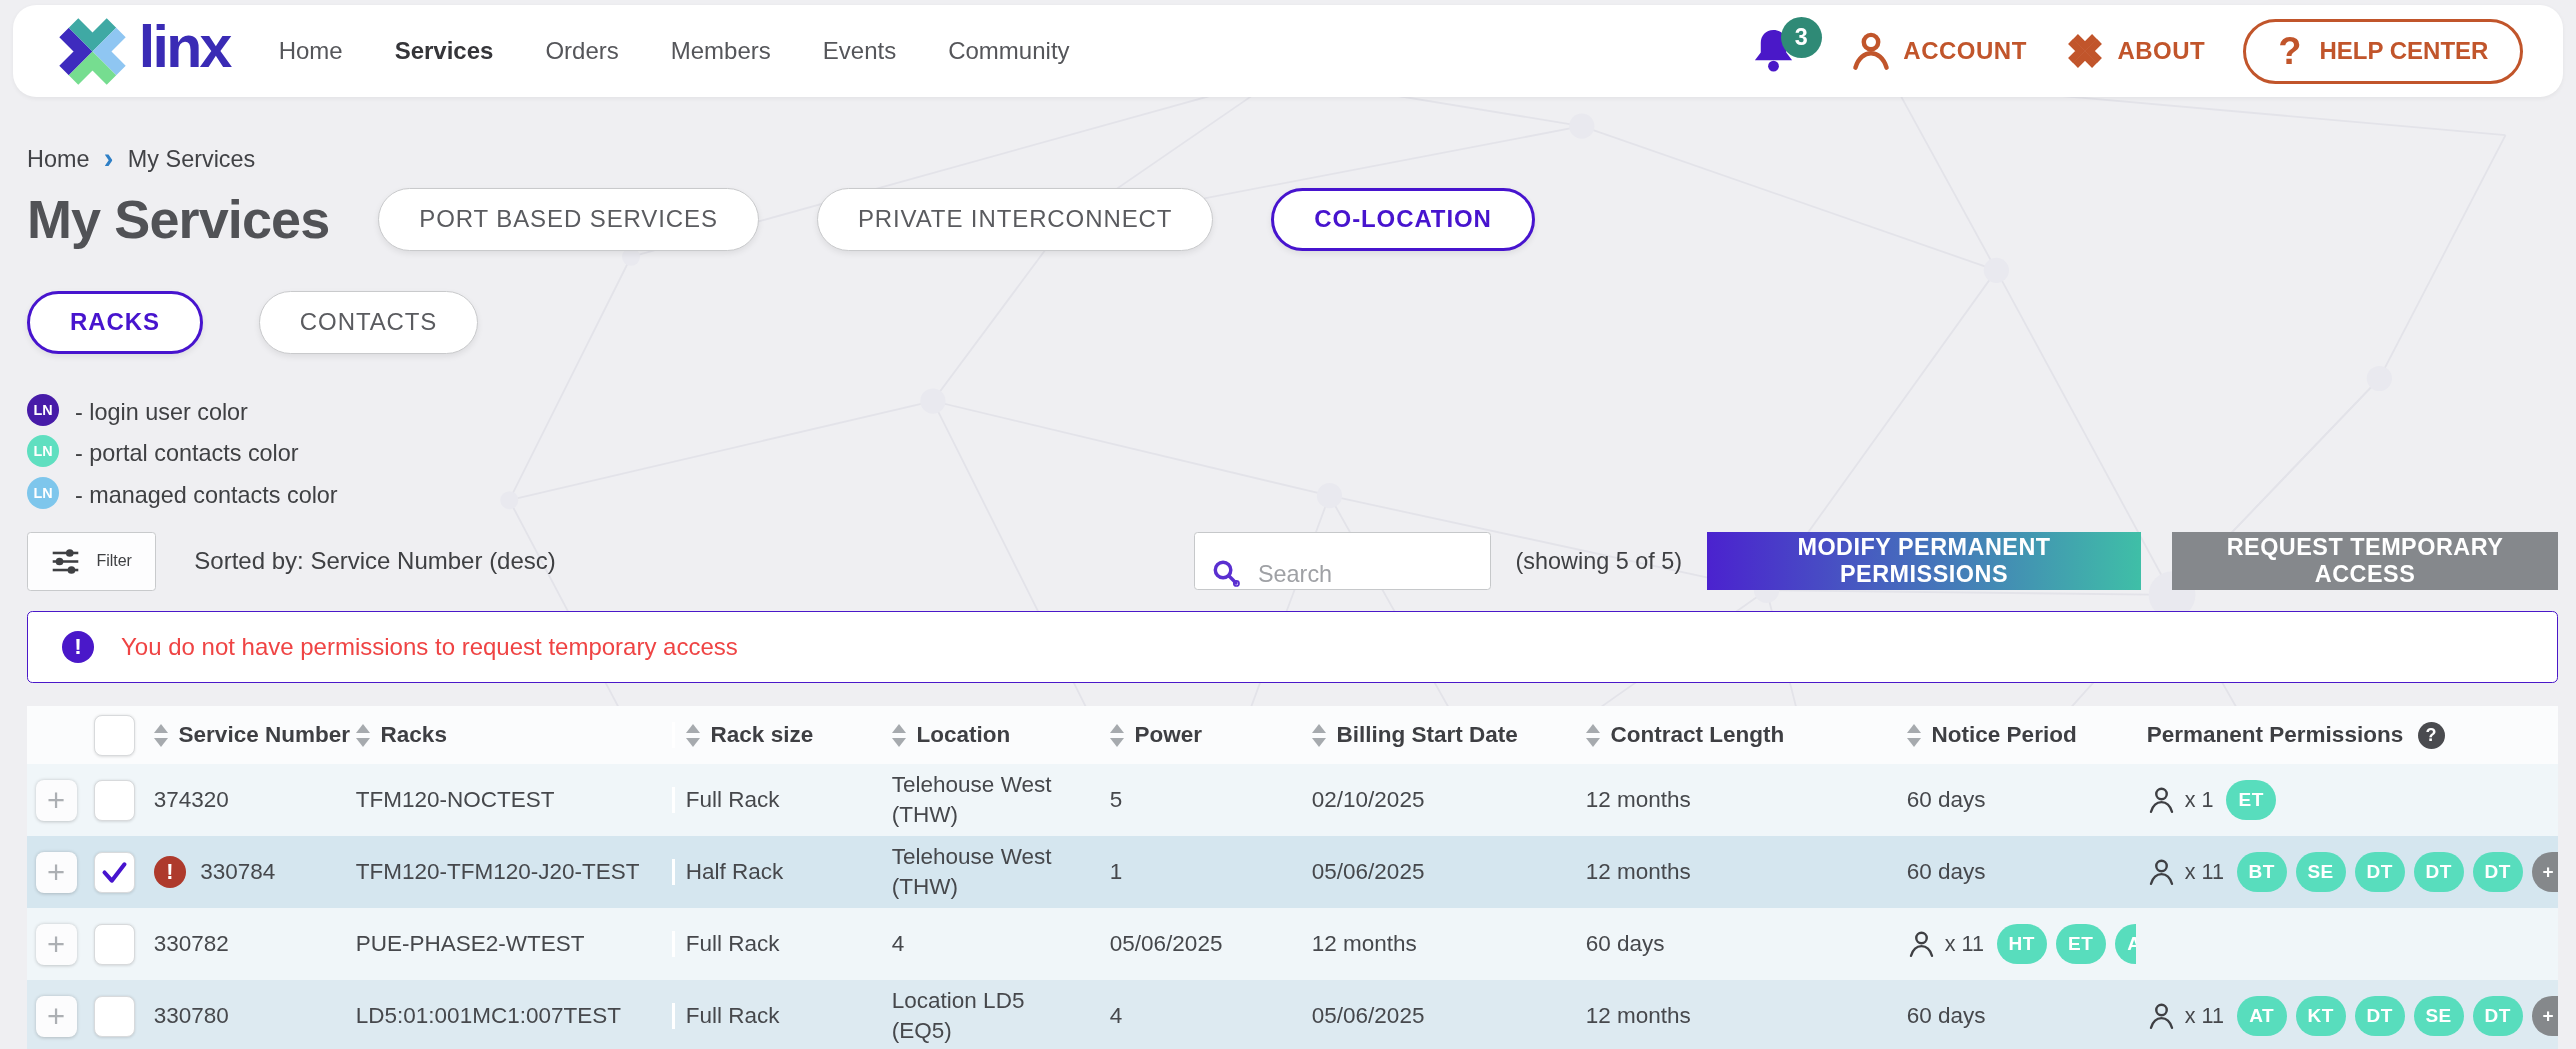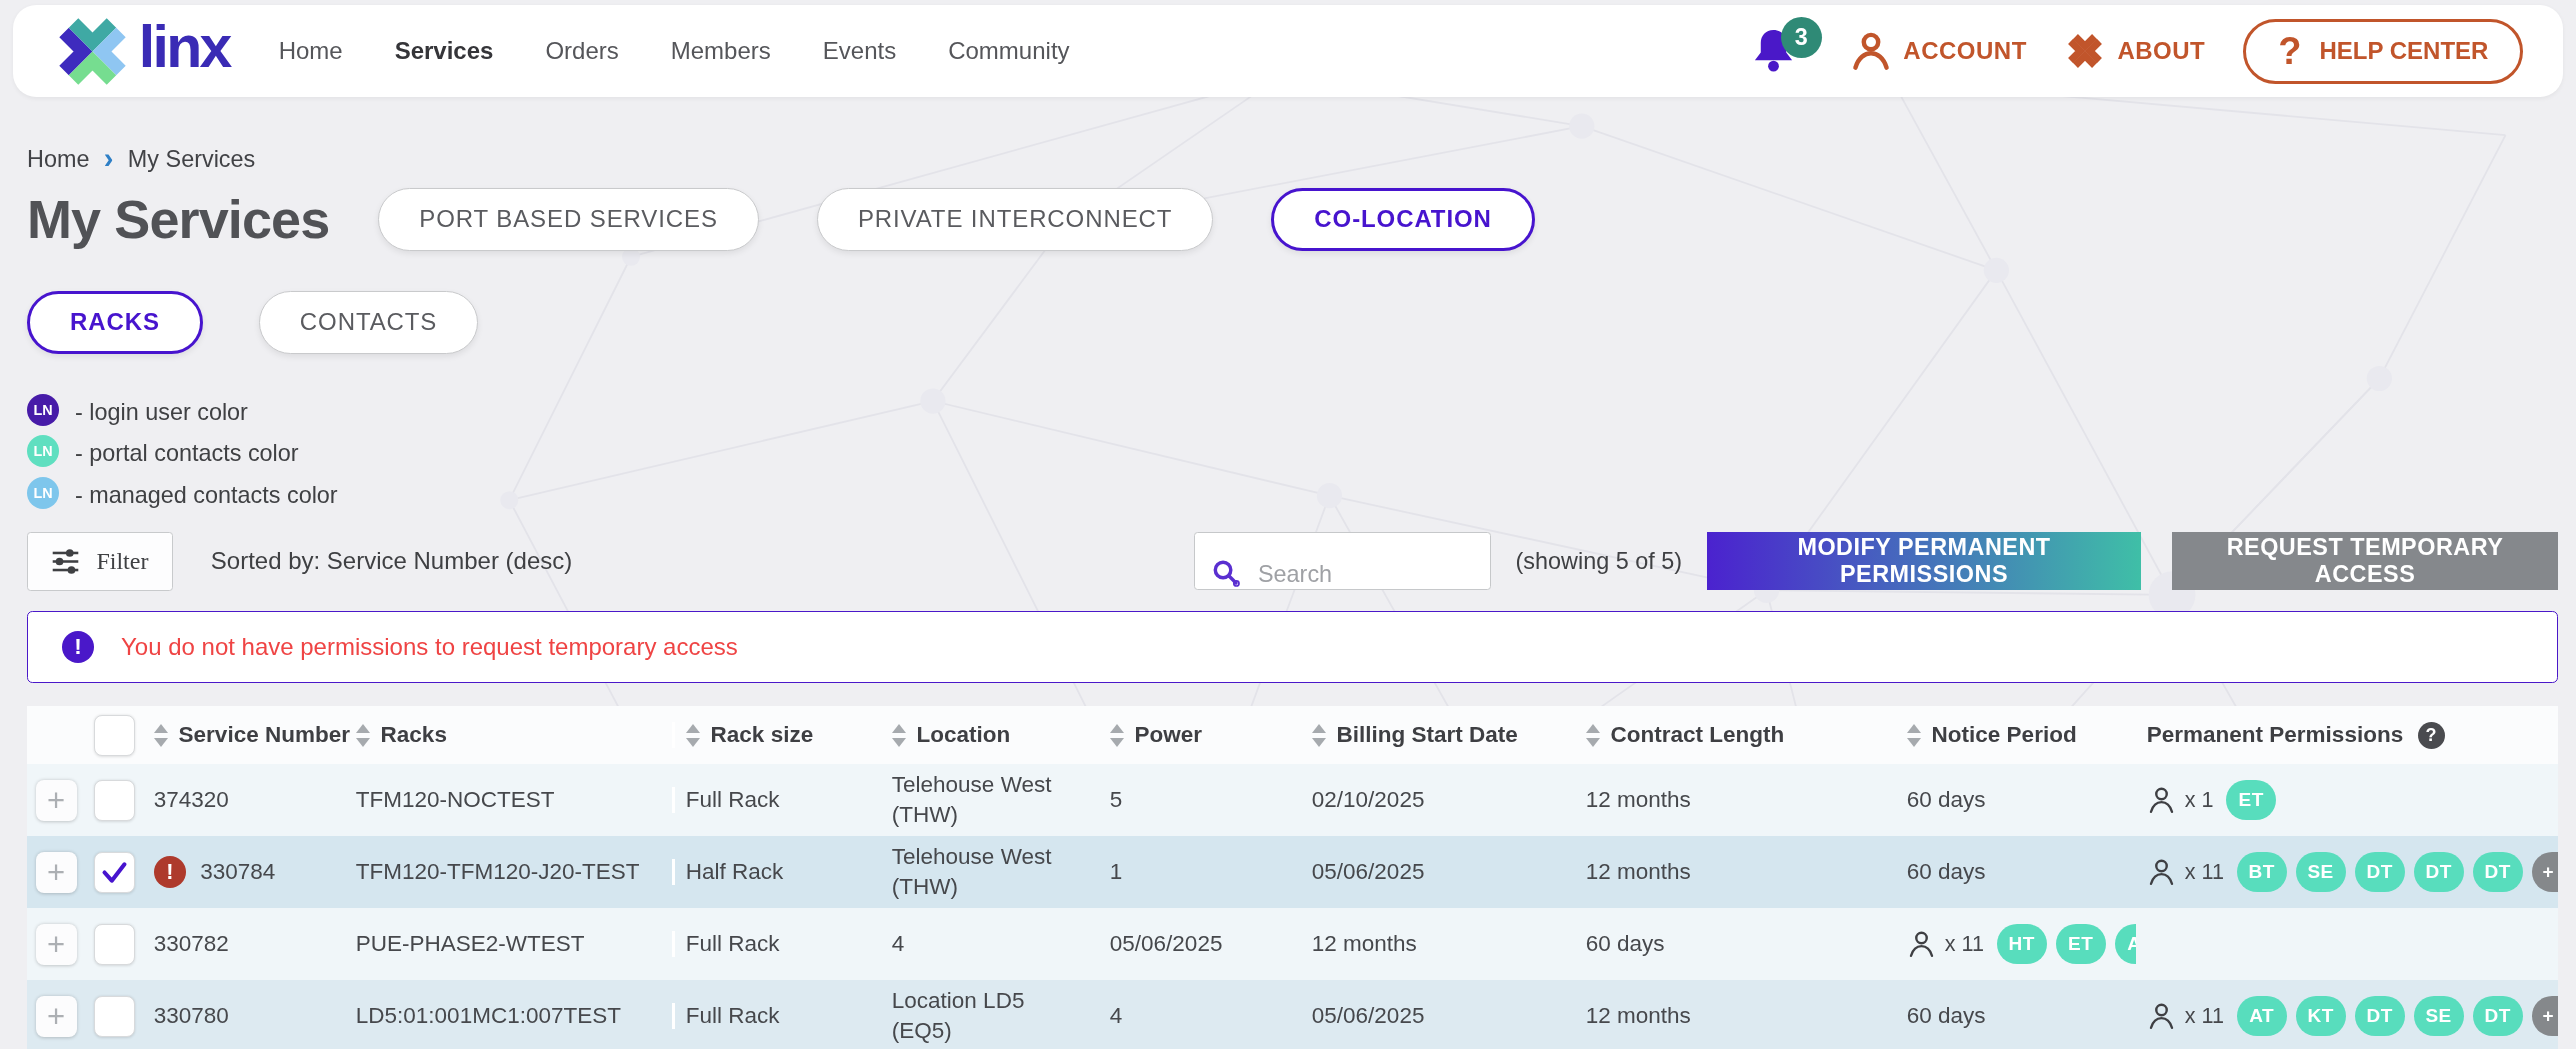--- a/index.html
+++ b/index.html
@@ -49,21 +49,21 @@
 
   .legend{margin-top:36px;display:flex;flex-direction:column;gap:5.4px}
   .legend-row{display:flex;align-items:flex-end;gap:16px;height:36px}
   .legend-dot{width:32px;height:32px;border-radius:50%;color:#fff;font-size:14.4px;font-weight:bold;
     display:flex;align-items:center;justify-content:center;flex:0 0 auto}
   .legend-label{font-size:23.4px;color:#3F4043}
 
   
   .toolbar{margin-top:23.4px;display:flex;align-items:center}
   .filter-btn{display:flex;align-items:center;gap:16px;background:#FDFDFE;border:0.9px solid #C8CACC;
-    border-radius:3.6px;padding:0 23.4px;height:59px;font-size:24px;color:#3F4043;cursor:pointer;font-family:Liberation Serif, serif}
+    border-radius:3.6px;padding:0 23.4px;height:59px;font-size:16px;color:#3F4043;cursor:pointer;font-family:Liberation Sans, sans-serif}
   .filter-btn svg{width:29px;height:27px}
   .sorted-by{margin-left:38px;font-size:24px;color:#3F4043}
   .spacer{flex:1}
   .search-box{display:flex;align-items:flex-end;gap:14.4px;width:297px;height:58px;border:0.9px solid #C6C8CA;
     border-radius:3.6px;background:#fff;padding:0 16px;box-sizing:border-box;flex:0 0 auto}
   .search-box svg{width:31px;height:31px;flex:0 0 auto}
   .search-box input{border:none;outline:none;font-size:23.4px;width:100%;font-family:inherit;color:#3F4043;background:transparent}
   .search-box input::placeholder{color:#9FA1A5}
   .showing{margin:0 25px;font-size:23.4px;color:#3F4043;white-space:nowrap}
   .btn-modify{width:434px;height:58px;border:none;background:linear-gradient(90deg,#4B22CF,#3FBFA7);

